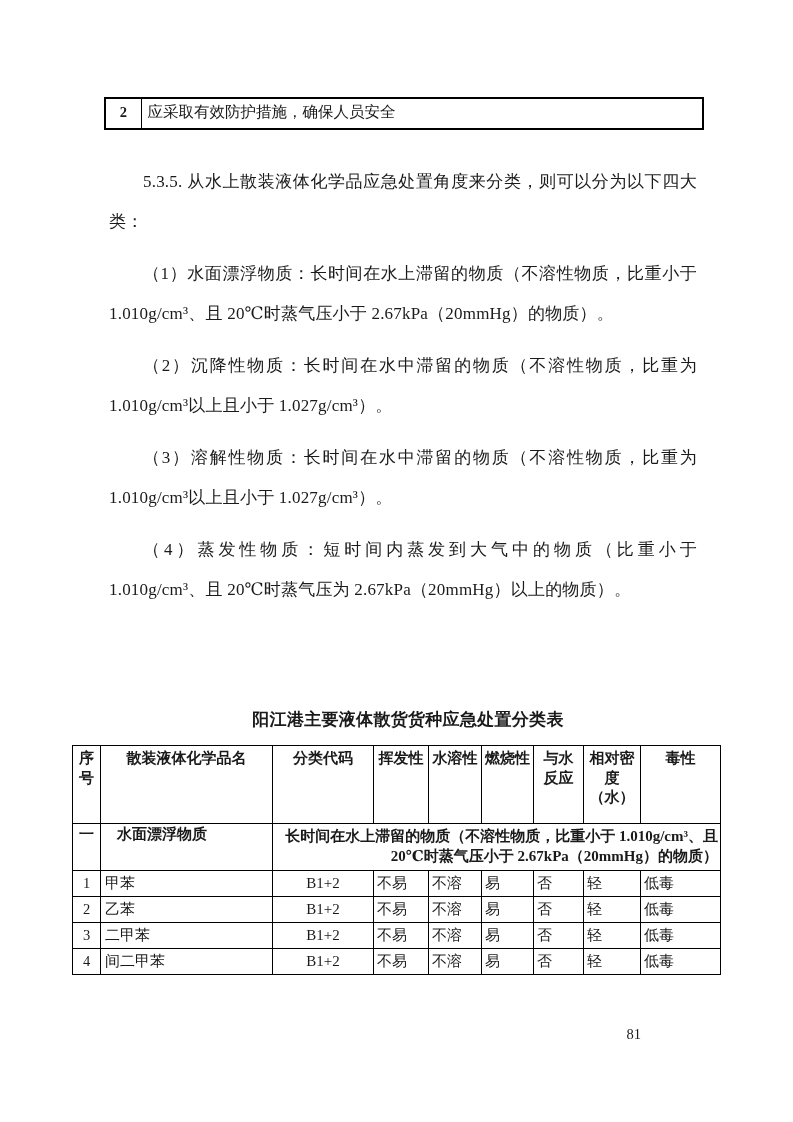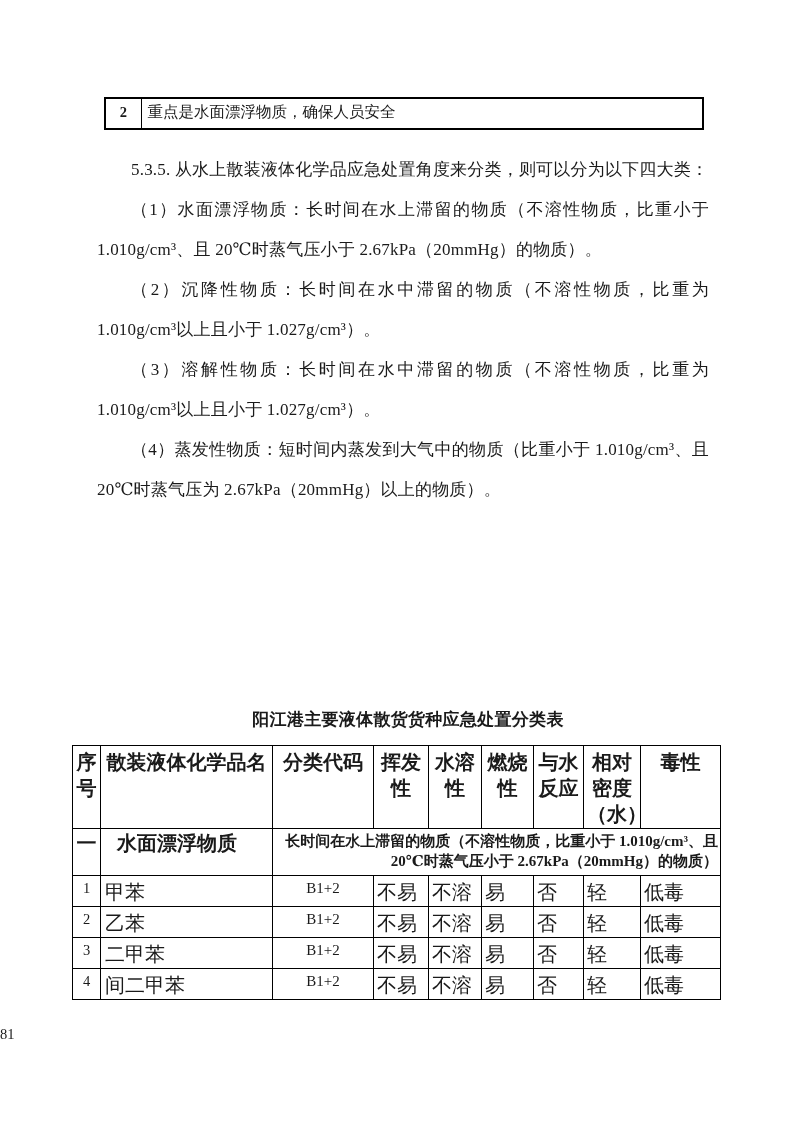--- a/index.html
+++ b/index.html
@@ -48,21 +48,21 @@
   .top-table td.txt { border-right: none; }
 
   
   .body-block {
     position: absolute;
     left: 97px;
     top: 150px;
     width: 612px;
   }
   p.para {
-    margin: 0;
+    margin: 12px;
     font-size: 17px;
     line-height: 40px;
     text-align: justify;
     text-justify: inter-ideograph;
     text-indent: 2em;
     letter-spacing: 0.2px;
   }
 
   
   .tbl-caption {
@@ -81,21 +81,21 @@
     position: absolute;
     left: 72px;
     top: 745px;
     width: 648px;
     border-collapse: collapse;
     table-layout: fixed;
   }
   .main-table td, .main-table th {
     border: 1px solid #000;
     padding: 1px 3px;
-    font-size: 20px;
+    font-size: 15px;
     line-height: 1.3;
     vertical-align: top;
     font-weight: normal;
   }
   .main-table th {
     text-align: center;
     font-weight: bold;
     vertical-align: top;
     padding-top: 3px;
   }
@@ -127,34 +127,34 @@
     font-size: 15px;
   }
   tr.data td { height: 26px; }
 
   
   .page-number {
     position: absolute;
     left: 0;
     top: 1026px;
     width: 641px;
-    text-align: left;
+    text-align: right;
     font-size: 14.5px;
   }
 </style>
 </head>
 <body>
 
 <div class="page">
 
   <table class="top-table">
     <tbody>
       <tr>
         <td class="num">2</td>
-        <td class="txt">重点是水面漂浮物质，确保人员安全</td>
+        <td class="txt">应采取有效防护措施，确保人员安全</td>
       </tr>
     </tbody>
   </table>
 
   <div class="body-block">
     <p class="para">5.3.5. 从水上散装液体化学品应急处置角度来分类，则可以分为以下四大类：</p>
     <p class="para">（1）水面漂浮物质：长时间在水上滞留的物质（不溶性物质，比重小于 1.010g/cm³、且 20℃时蒸气压小于 2.67kPa（20mmHg）的物质）。</p>
     <p class="para">（2）沉降性物质：长时间在水中滞留的物质（不溶性物质，比重为 1.010g/cm³以上且小于 1.027g/cm³）。</p>
     <p class="para">（3）溶解性物质：长时间在水中滞留的物质（不溶性物质，比重为 1.010g/cm³以上且小于 1.027g/cm³）。</p>
     <p class="para">（4）蒸发性物质：短时间内蒸发到大气中的物质（比重小于 1.010g/cm³、且 20℃时蒸气压为 2.67kPa（20mmHg）以上的物质）。</p>

